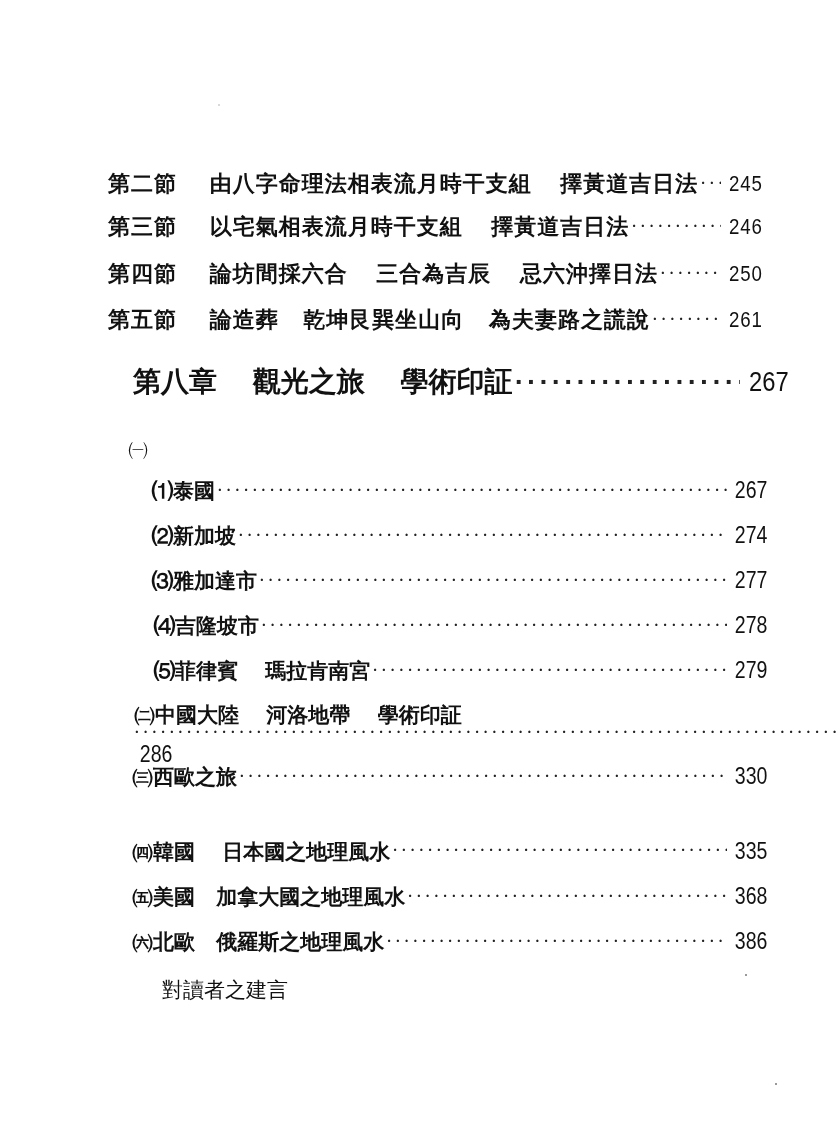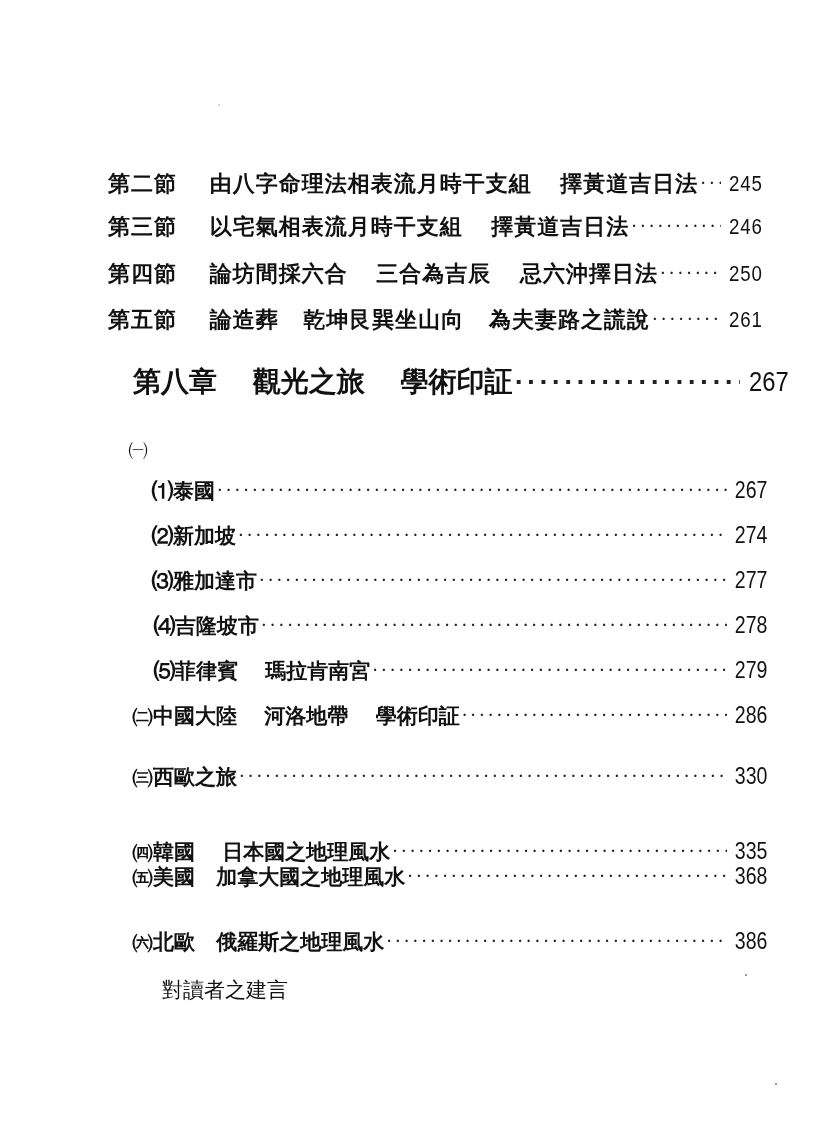--- a/index.html
+++ b/index.html
@@ -172,47 +172,47 @@
   </div>
   <div class="row sub" style="left:154px; top:659px;">
     <span class="label">
       <span>⑸菲律賓</span><span class="gap"></span>
       <span>瑪拉肯南宮</span>
     </span>
     <span class="leader"></span>
     <span class="page-num">279</span>
   </div>
 
-  <div class="row sub" style="left:132px; top:704px;">
+  <div class="row sub" style="left:132px; top:704px;flex-direction:column;">
     <span class="label">
       <span>㈡中國大陸</span><span class="gap"></span>
       <span>河洛地帶</span><span class="gap"></span>
       <span>學術印証</span>
     </span>
     <span class="leader"></span>
     <span class="page-num">286</span>
   </div>
 
   <div class="row sub" style="left:132px; top:765px;">
     <span class="label">㈢西歐之旅</span>
     <span class="leader"></span>
     <span class="page-num">330</span>
   </div>
 
 
-  <div class="row sub" style="left:132px; top:840px;">
+  <div class="row sub" style="left:132px; top:840px;align-items:center;">
     <span class="label">
       <span>㈣韓國</span><span class="gap"></span>
       <span>日本國之地理風水</span>
     </span>
     <span class="leader"></span>
     <span class="page-num">335</span>
   </div>
 
-  <div class="row sub" style="left:132px; top:865px;text-align:right;">
+  <div class="row sub" style="left:132px; top:885px;text-align:right;">
     <span class="label">
       <span>㈤美國</span><span class="gap" style="width:14px"></span>
       <span>加拿大國之地理風水</span>
     </span>
     <span class="leader"></span>
     <span class="page-num">368</span>
   </div>
 
   <div class="row sub" style="left:132px; top:930px;">
     <span class="label">

